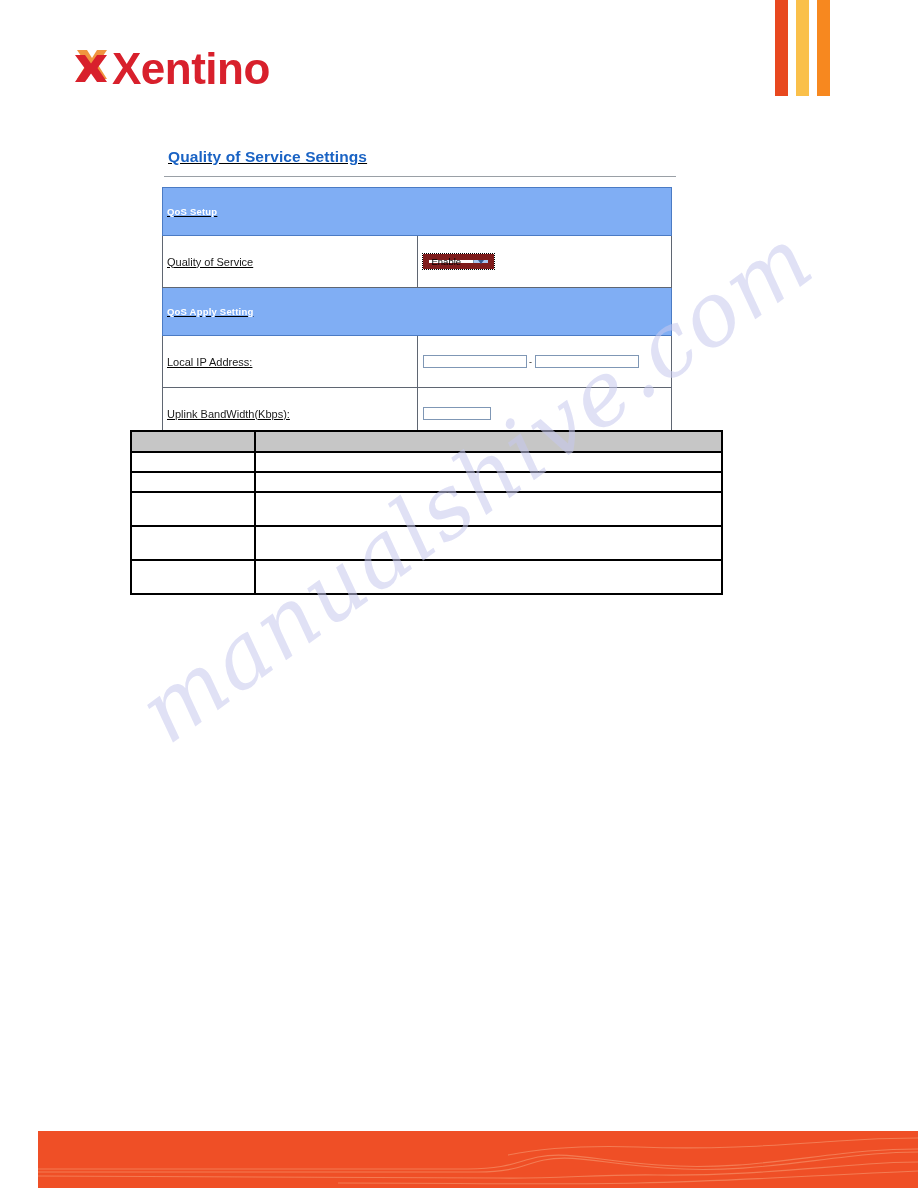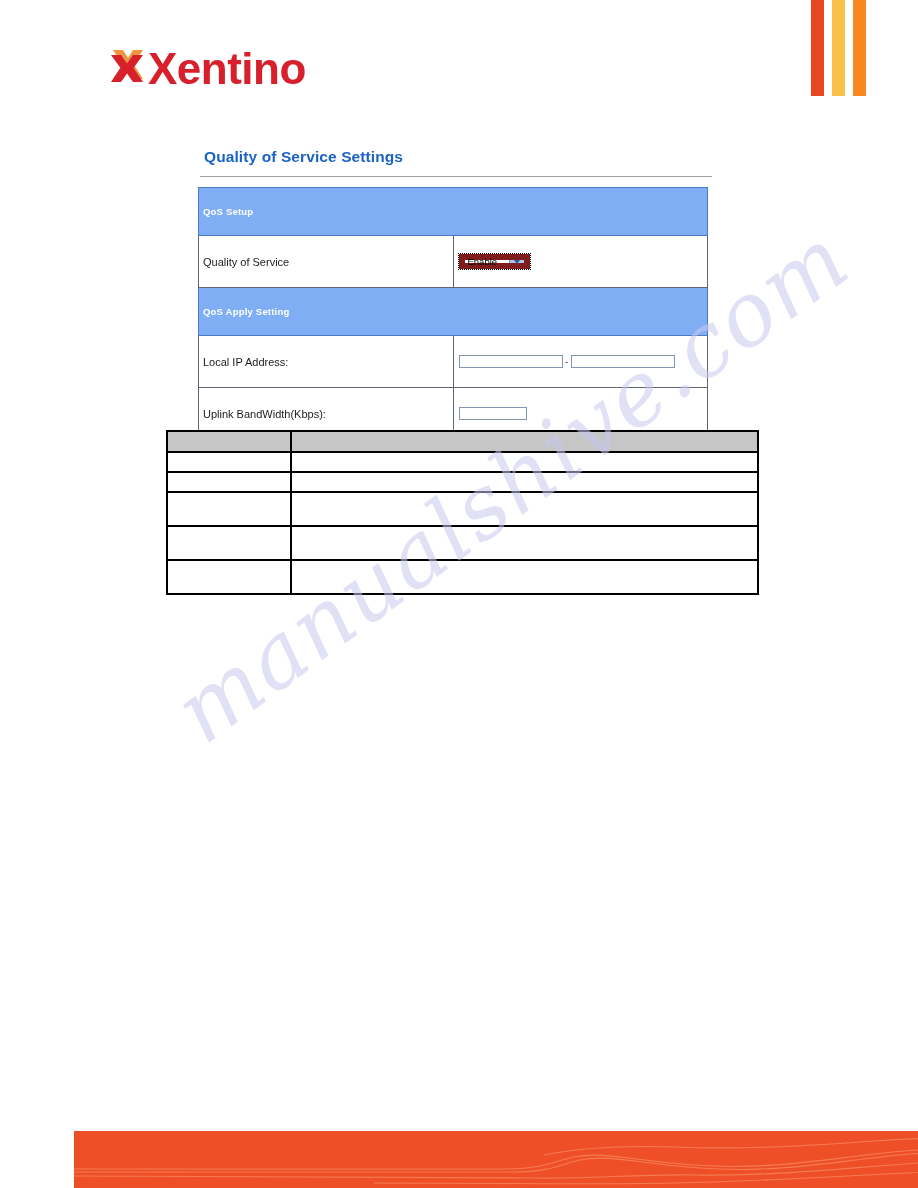--- a/index.html
+++ b/index.html
@@ -15,21 +15,20 @@
     overflow: hidden;
     font-family: "Liberation Sans", sans-serif;
     color: #000000;
   }
 
   
   #page {
     position: absolute;
     inset: 0;
     background: #ffffff;
-    margin-left: 36px;
   }
 
   
   .topbars {
     position: absolute;
     top: 0;
     left: 775px;
     height: 96px;
     width: 60px;
   }
@@ -95,20 +94,21 @@
     letter-spacing: 2px;
   }
 
   
   .shot {
     position: absolute;
     left: 162px;
     top: 148px;
     width: 520px;
     z-index: 2;
+    text-decoration: underline;
   }
   .shot-title {
     font-family: "Liberation Sans", sans-serif;
     font-size: 15.5px;
     font-weight: 700;
     color: #1a63c4;
     margin: 0 0 10px 6px;
     letter-spacing: 0.1px;
   }
   .shot-sub {

